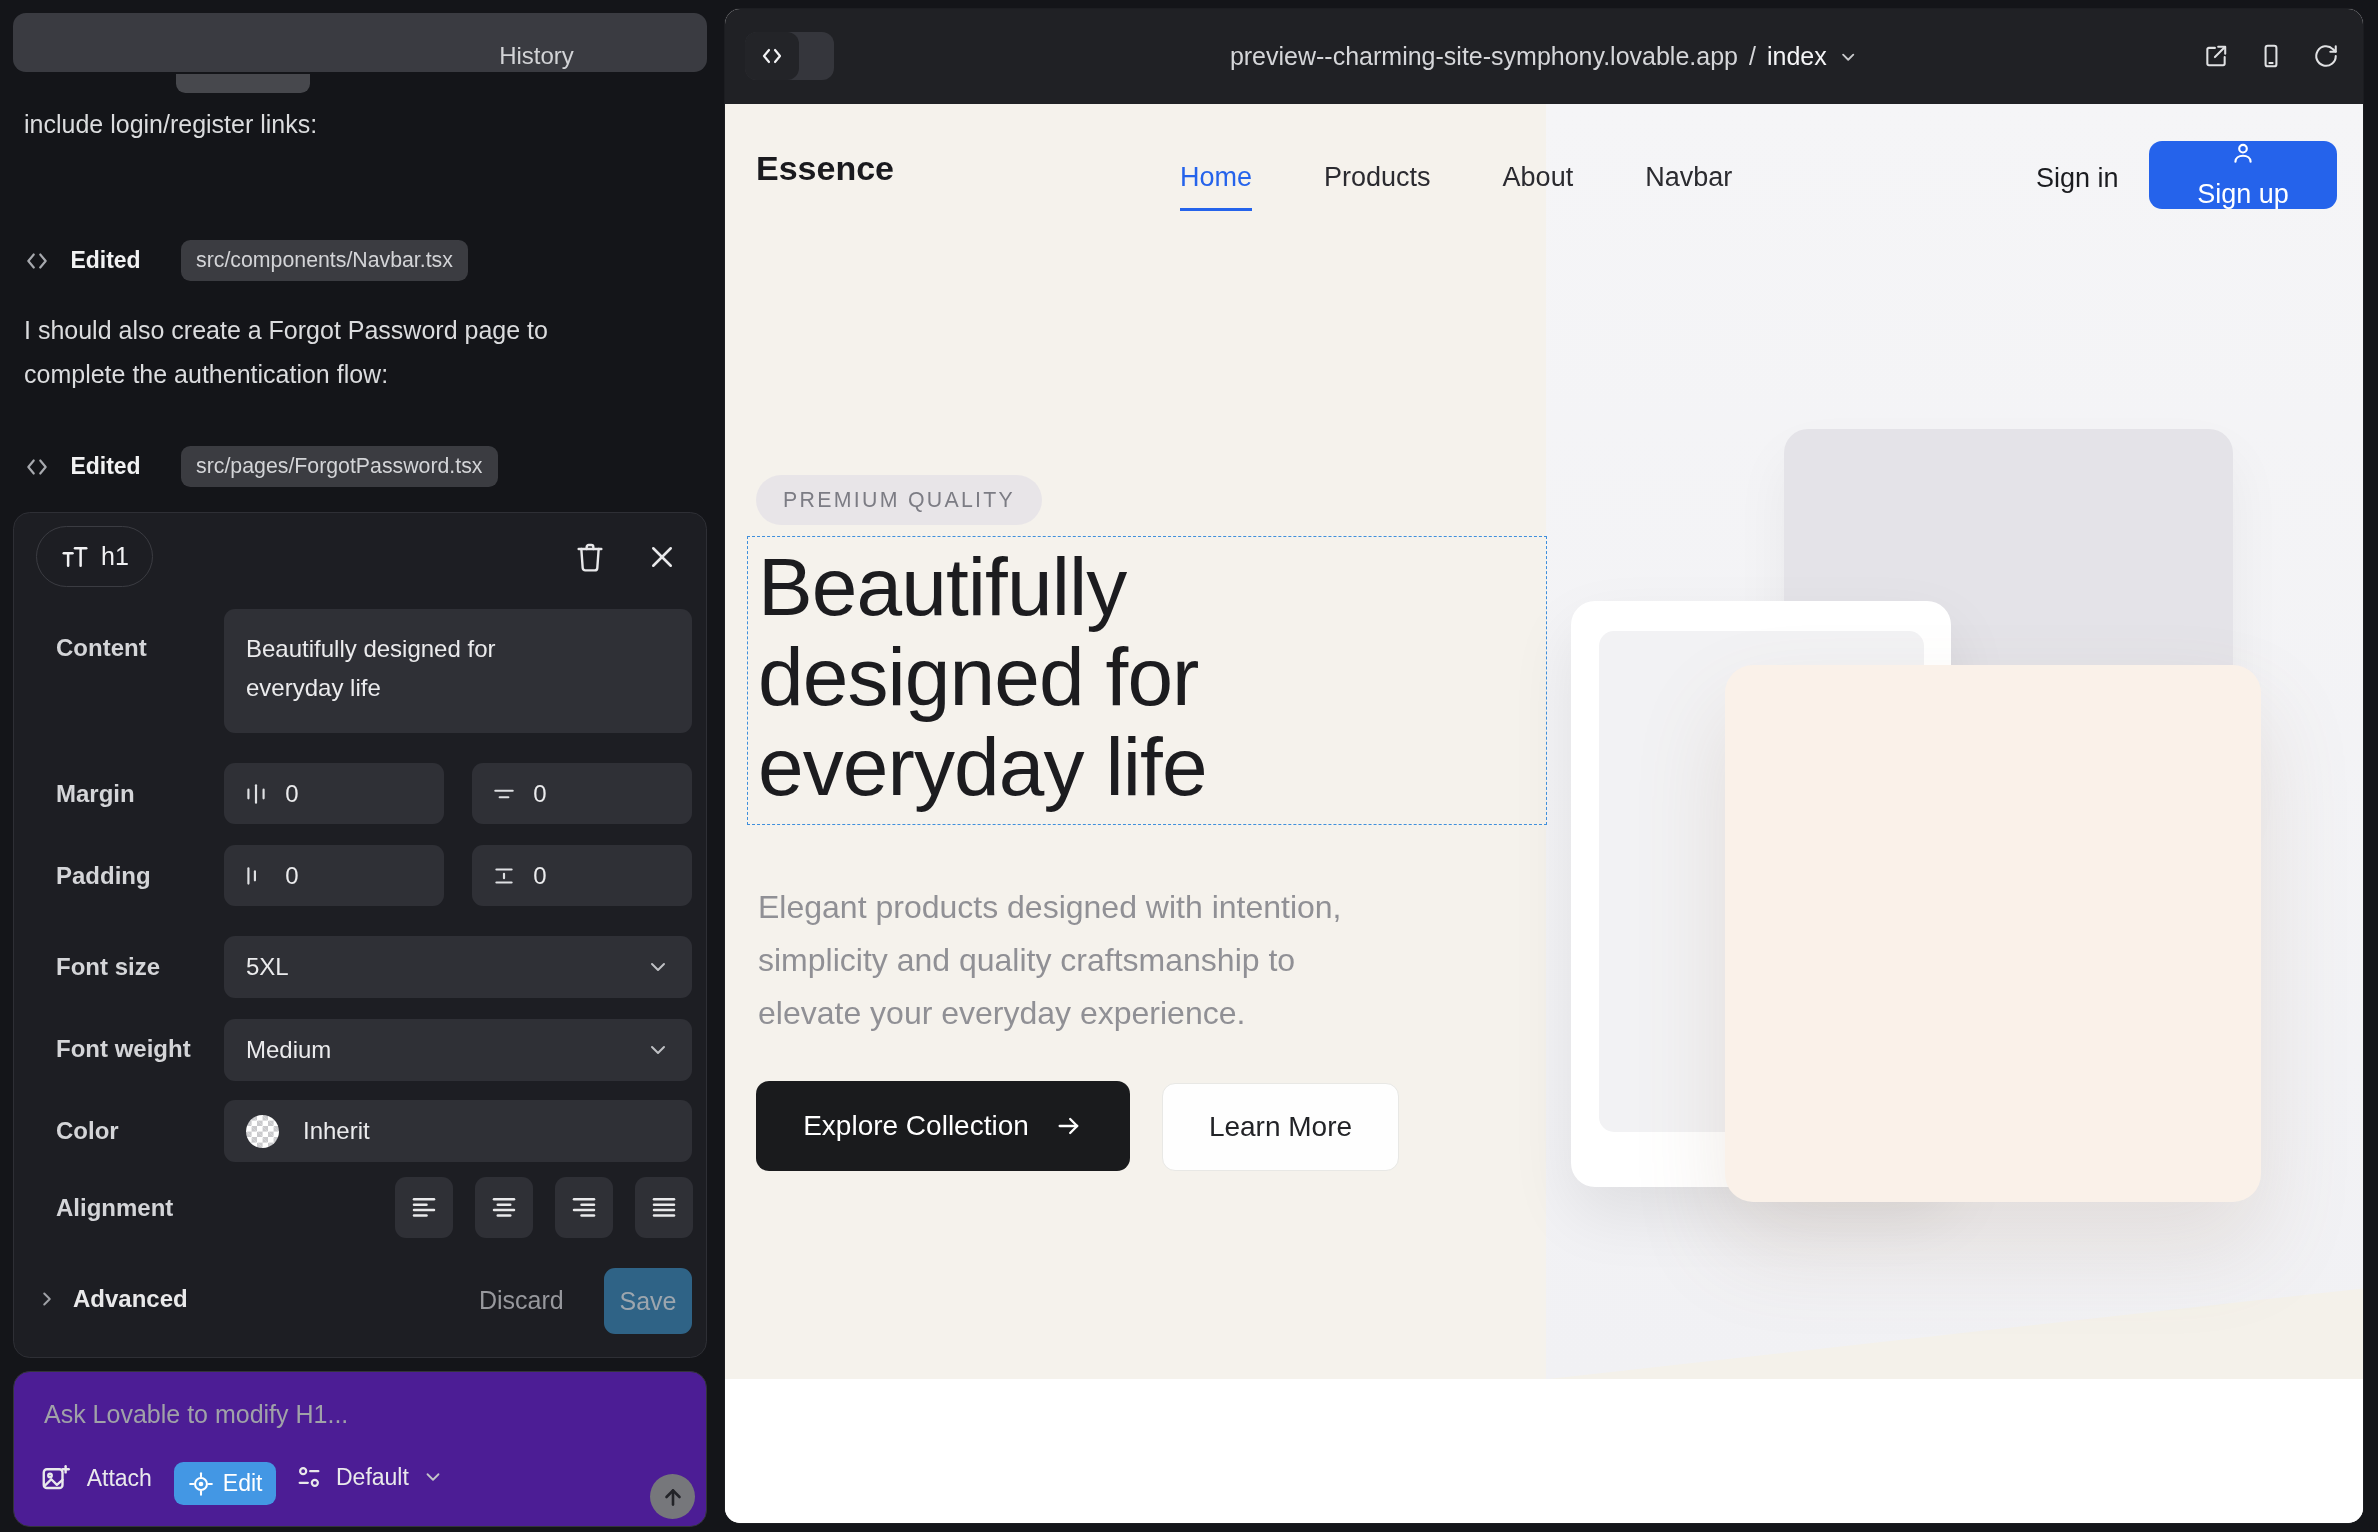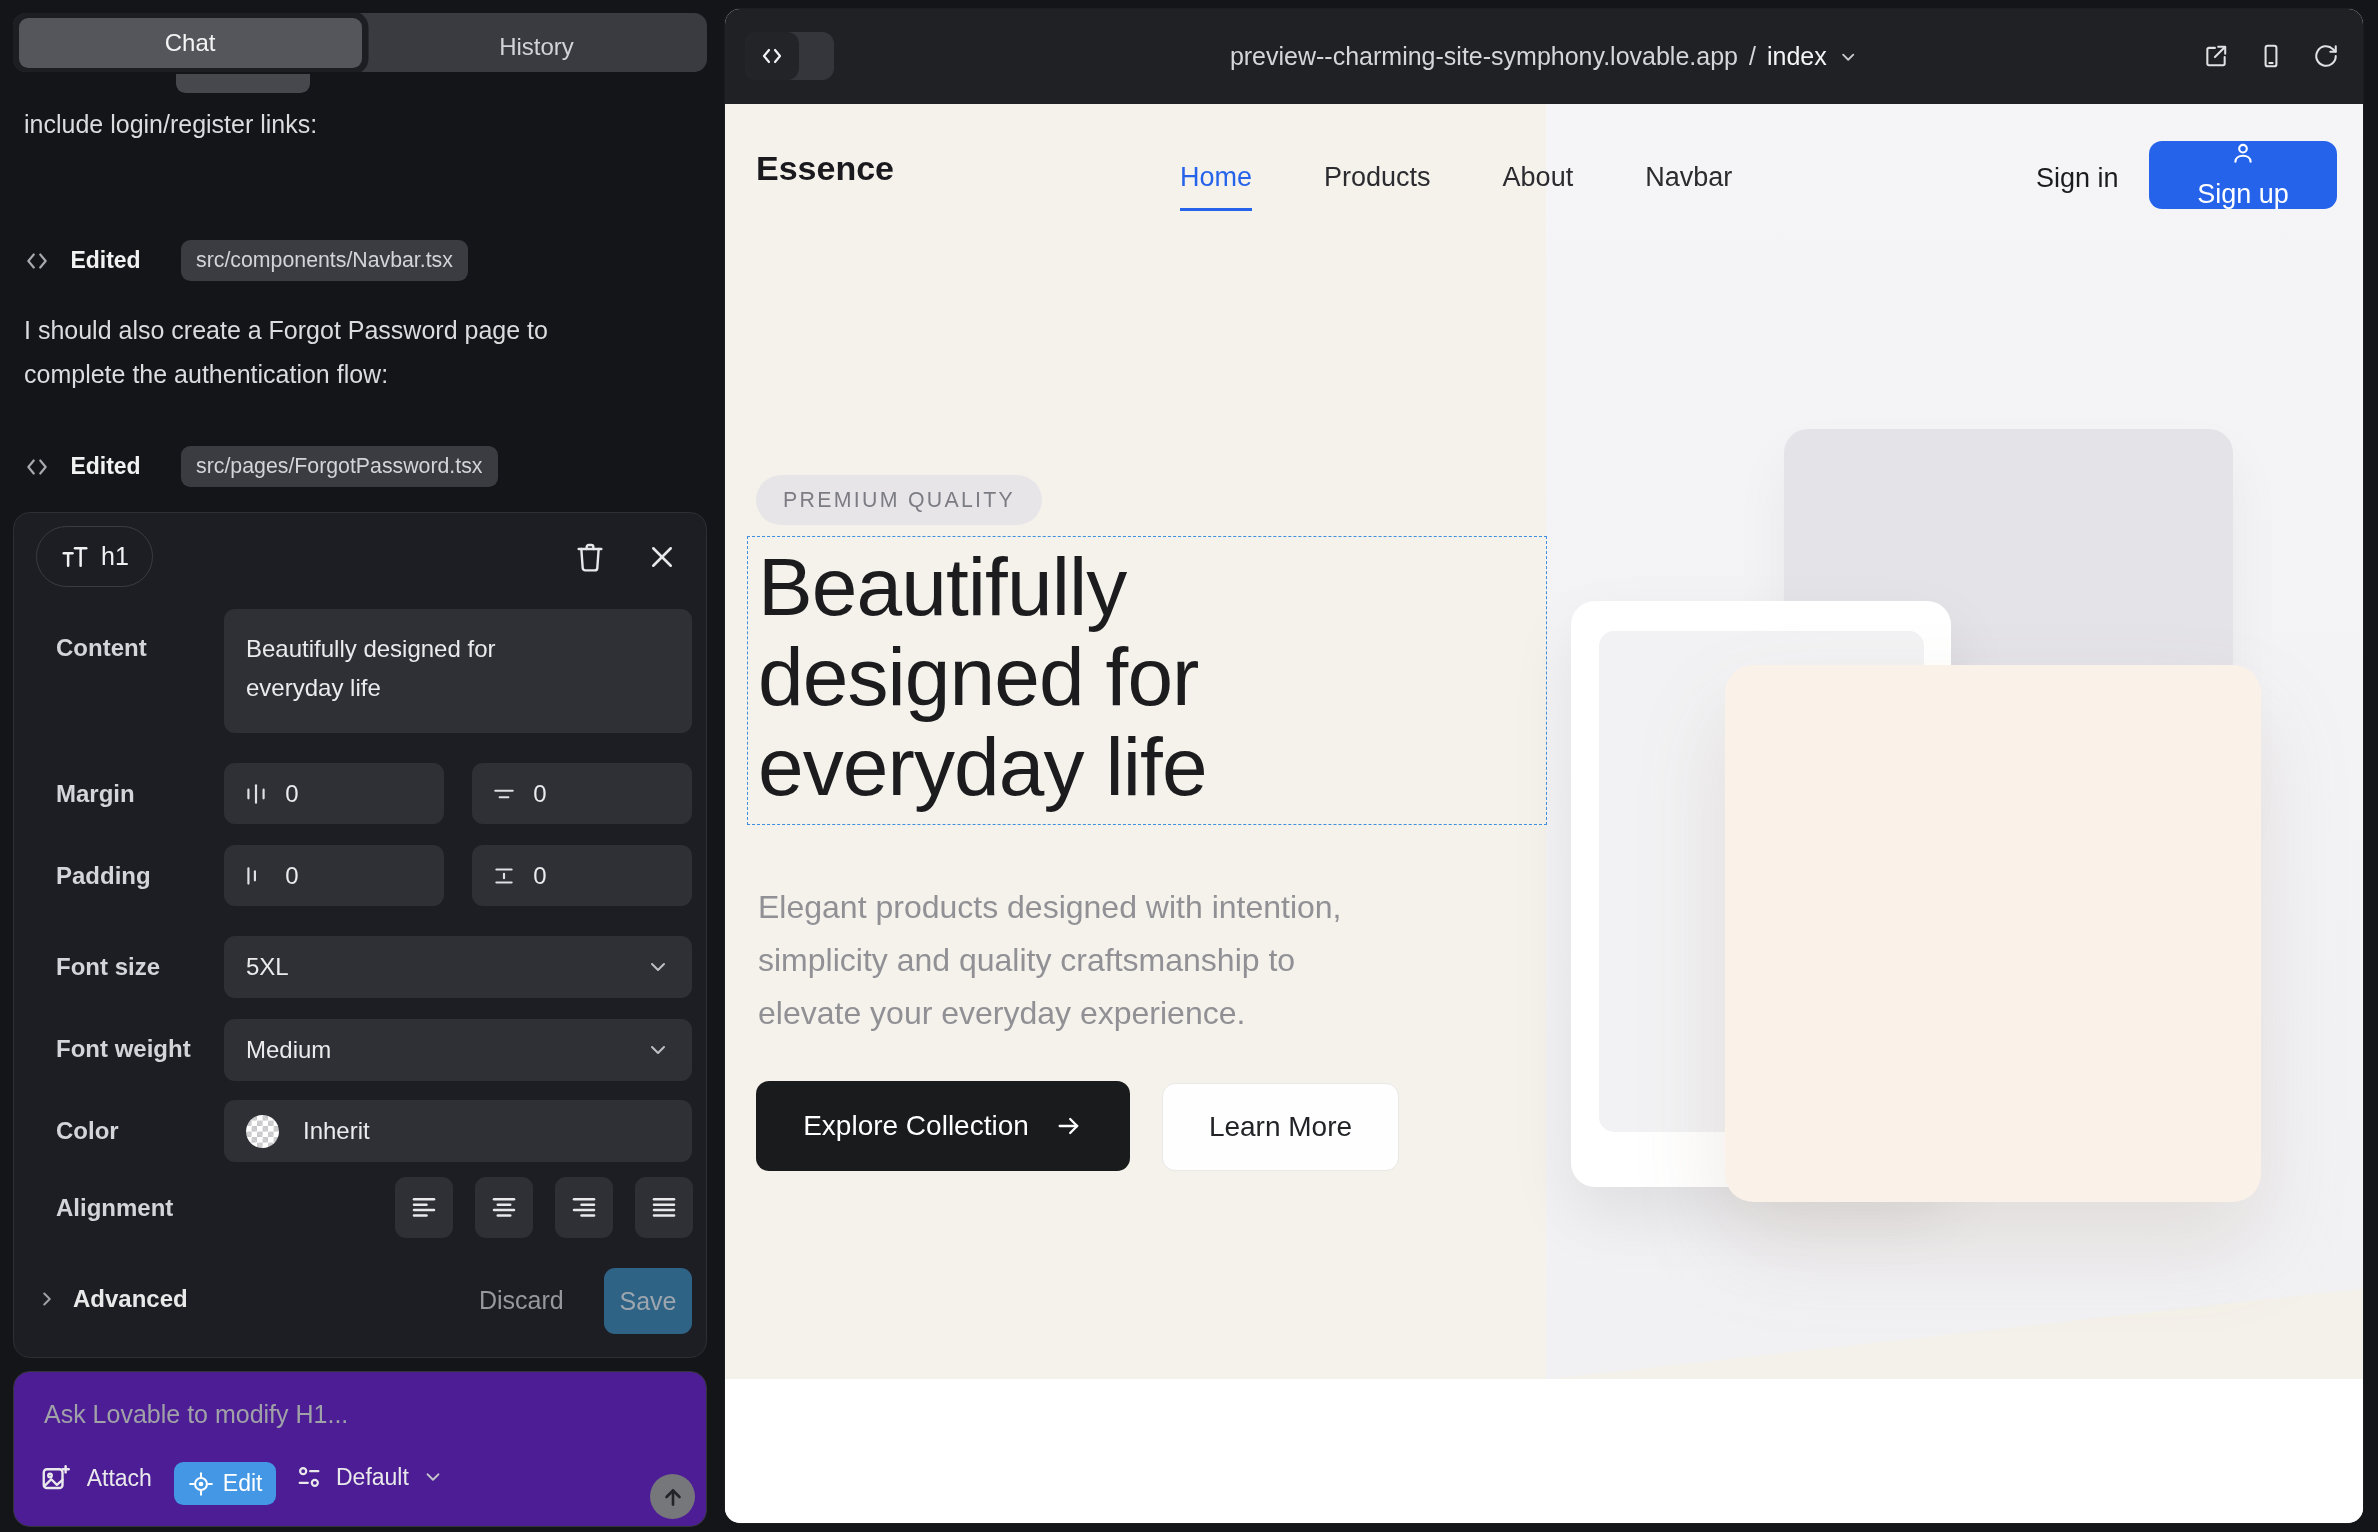--- a/index.html
+++ b/index.html
@@ -7,21 +7,21 @@
   body { font-family:"Liberation Sans","DejaVu Sans",sans-serif; }
   .app { position:relative; width:2378px; height:1532px; background:#141519; overflow:hidden; }
   .abs { position:absolute; }
   svg { display:block; }
 
   
   .tabbar { left:13px; top:13px; width:694px; height:59px; background:#3a3b41; border-radius:13px; overflow:hidden; }
   .tab-active { position:absolute; left:5.6px; top:4.6px; width:343px; height:50px; background:#55565c; border-radius:9.3px;
                 color:#f4f4f5; font-size:24px; display:flex; align-items:center; justify-content:center;
                 box-shadow:0 0 0 6.5px #1d1e22; }
-  .tab-idle { position:absolute; left:354px; top:4px; width:339px; height:59px; display:flex; align-items:center; justify-content:center;
+  .tab-idle { position:absolute; left:354px; top:13px; width:339px; height:59px; display:flex; align-items:center; justify-content:center;
               color:#d2d3d6; font-size:24px; }
   .partial-pill { left:176px; top:74px; width:134px; height:18.6px; background:#47484d; border-radius:0 0 9.3px 9.3px; }
 
   .msg { left:24px; width:664px; color:#dbdcde; font-size:25px; line-height:44px; }
   .edit-row { left:24px; height:43px; display:flex; align-items:center; gap:20.4px; }
   .edit-row .code-ic { color:#a7a9ae; }
   .edit-label { font-size:23px; font-weight:700; color:#f2f2f3; }
   .file-pill { background:#3b3c41; border-radius:9.3px; padding:0 15px; height:41px; line-height:41px; font-size:21.3px; color:#d3d4d7;margin-left:20px; }
 
   
@@ -106,21 +106,20 @@
   .g-white-inner { position:absolute; left:28px; top:30px; width:325px; height:501px; background:#f2f2f4; border-radius:15px; }
   .g-beige { left:1000px; top:561px; width:536px; height:537px; background:#faf1e9; border-radius:28px;
              box-shadow:0 46px 93px rgba(140,110,80,.15); z-index:3; }
 </style>
 </head>
 <body>
 
 <div class="app">
 
   <div class="abs tabbar">
-    <div class="tab-active">Chat</div>
     <div class="tab-idle">History</div>
   </div>
 
   <div class="abs partial-pill"></div>
 
   <div class="abs msg" style="top:102px">
     <div>include login/register links:</div>
   </div>
 
   <div class="abs edit-row" style="top:239px">

